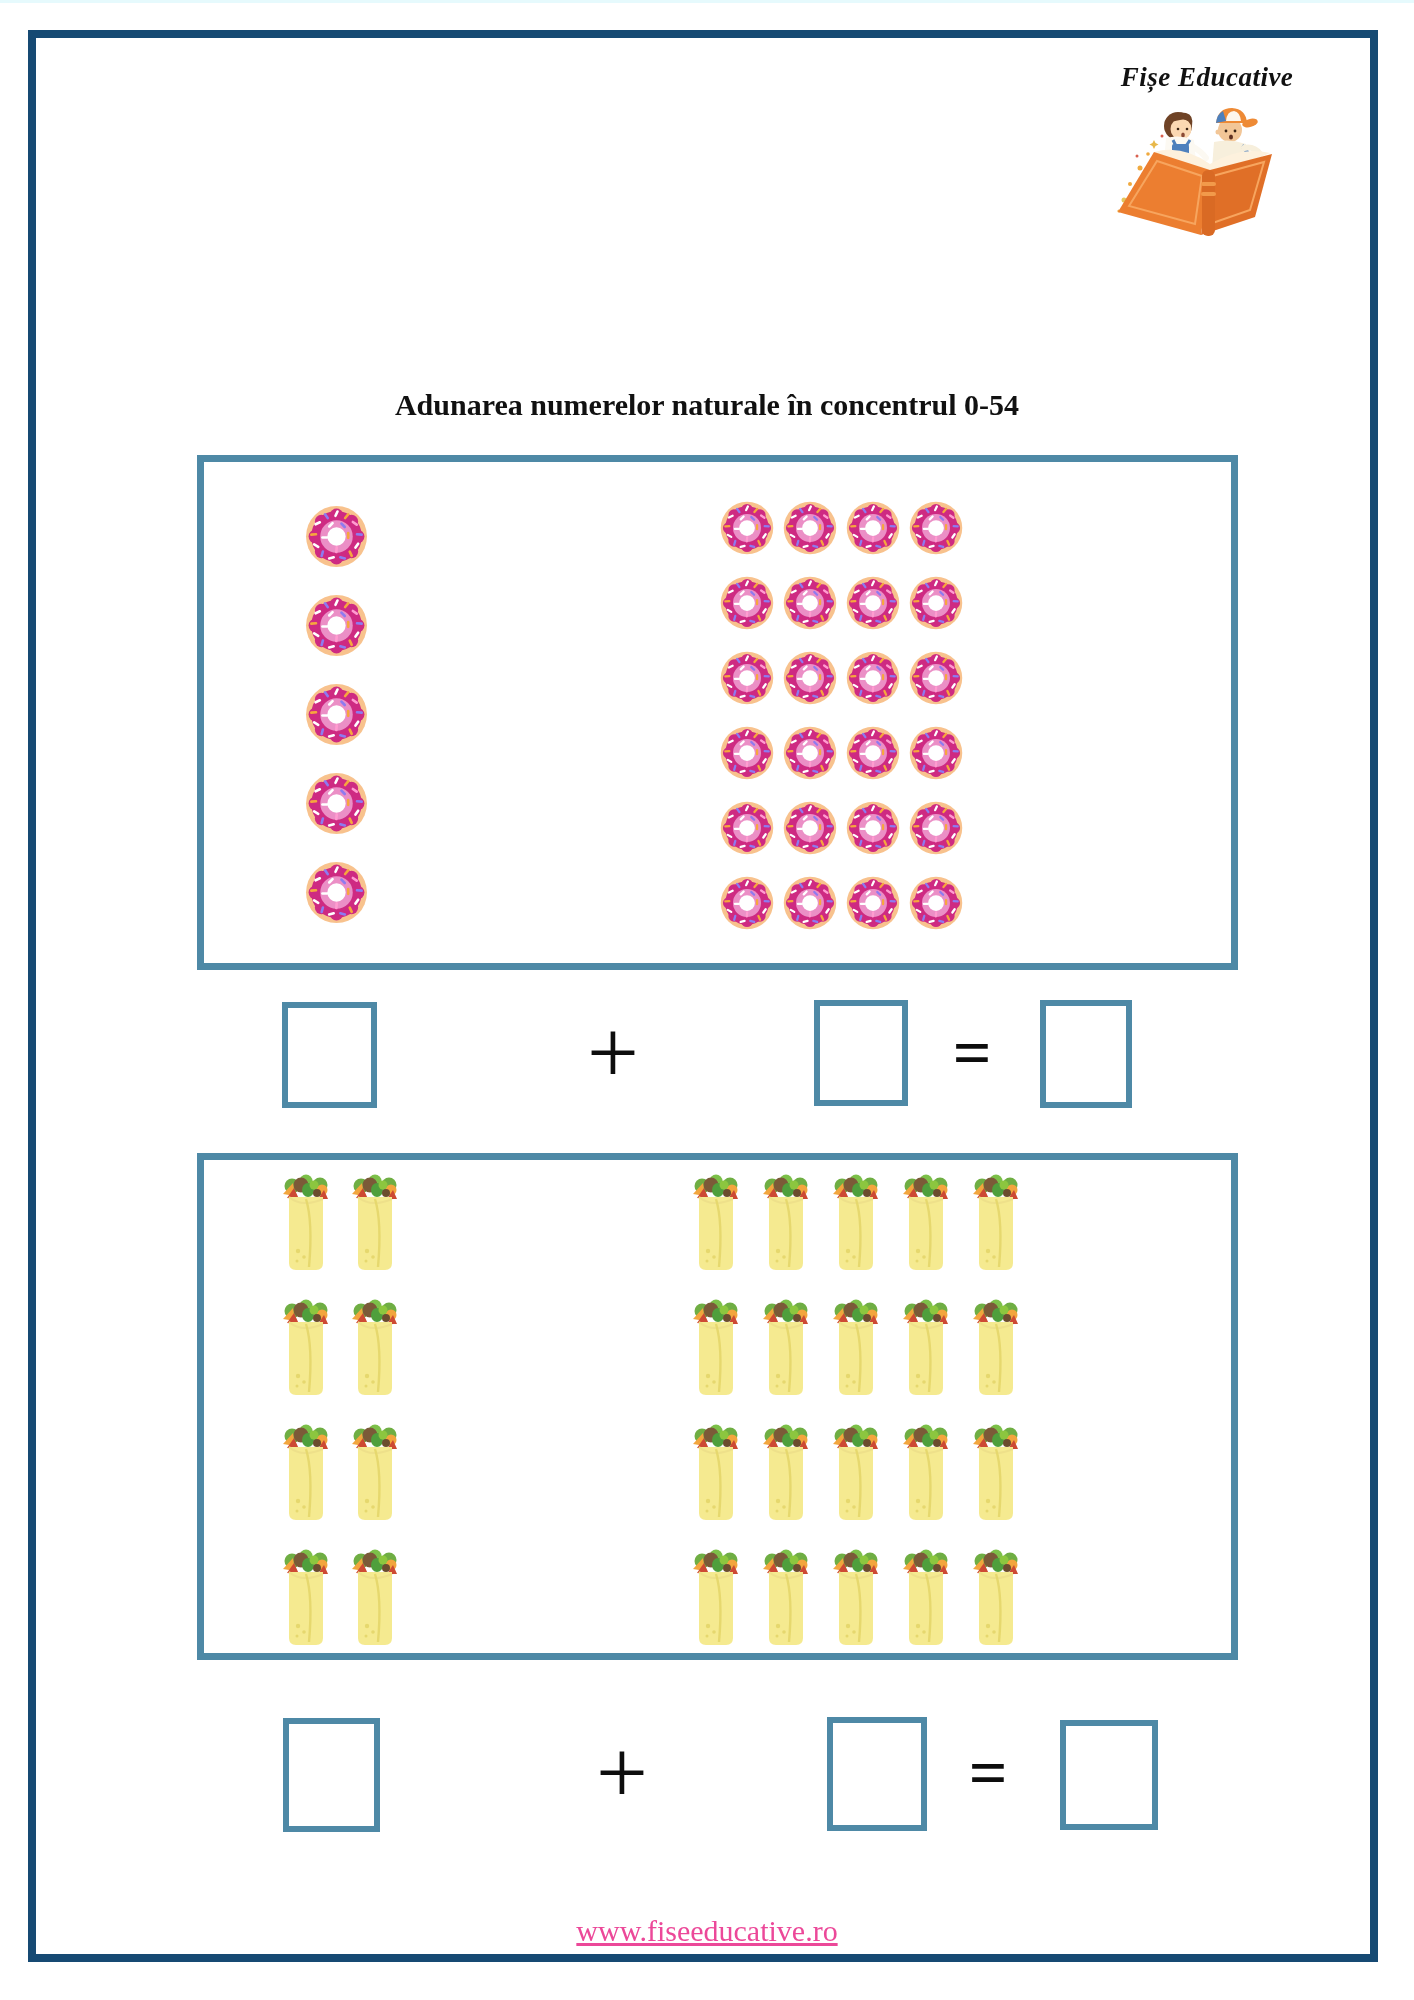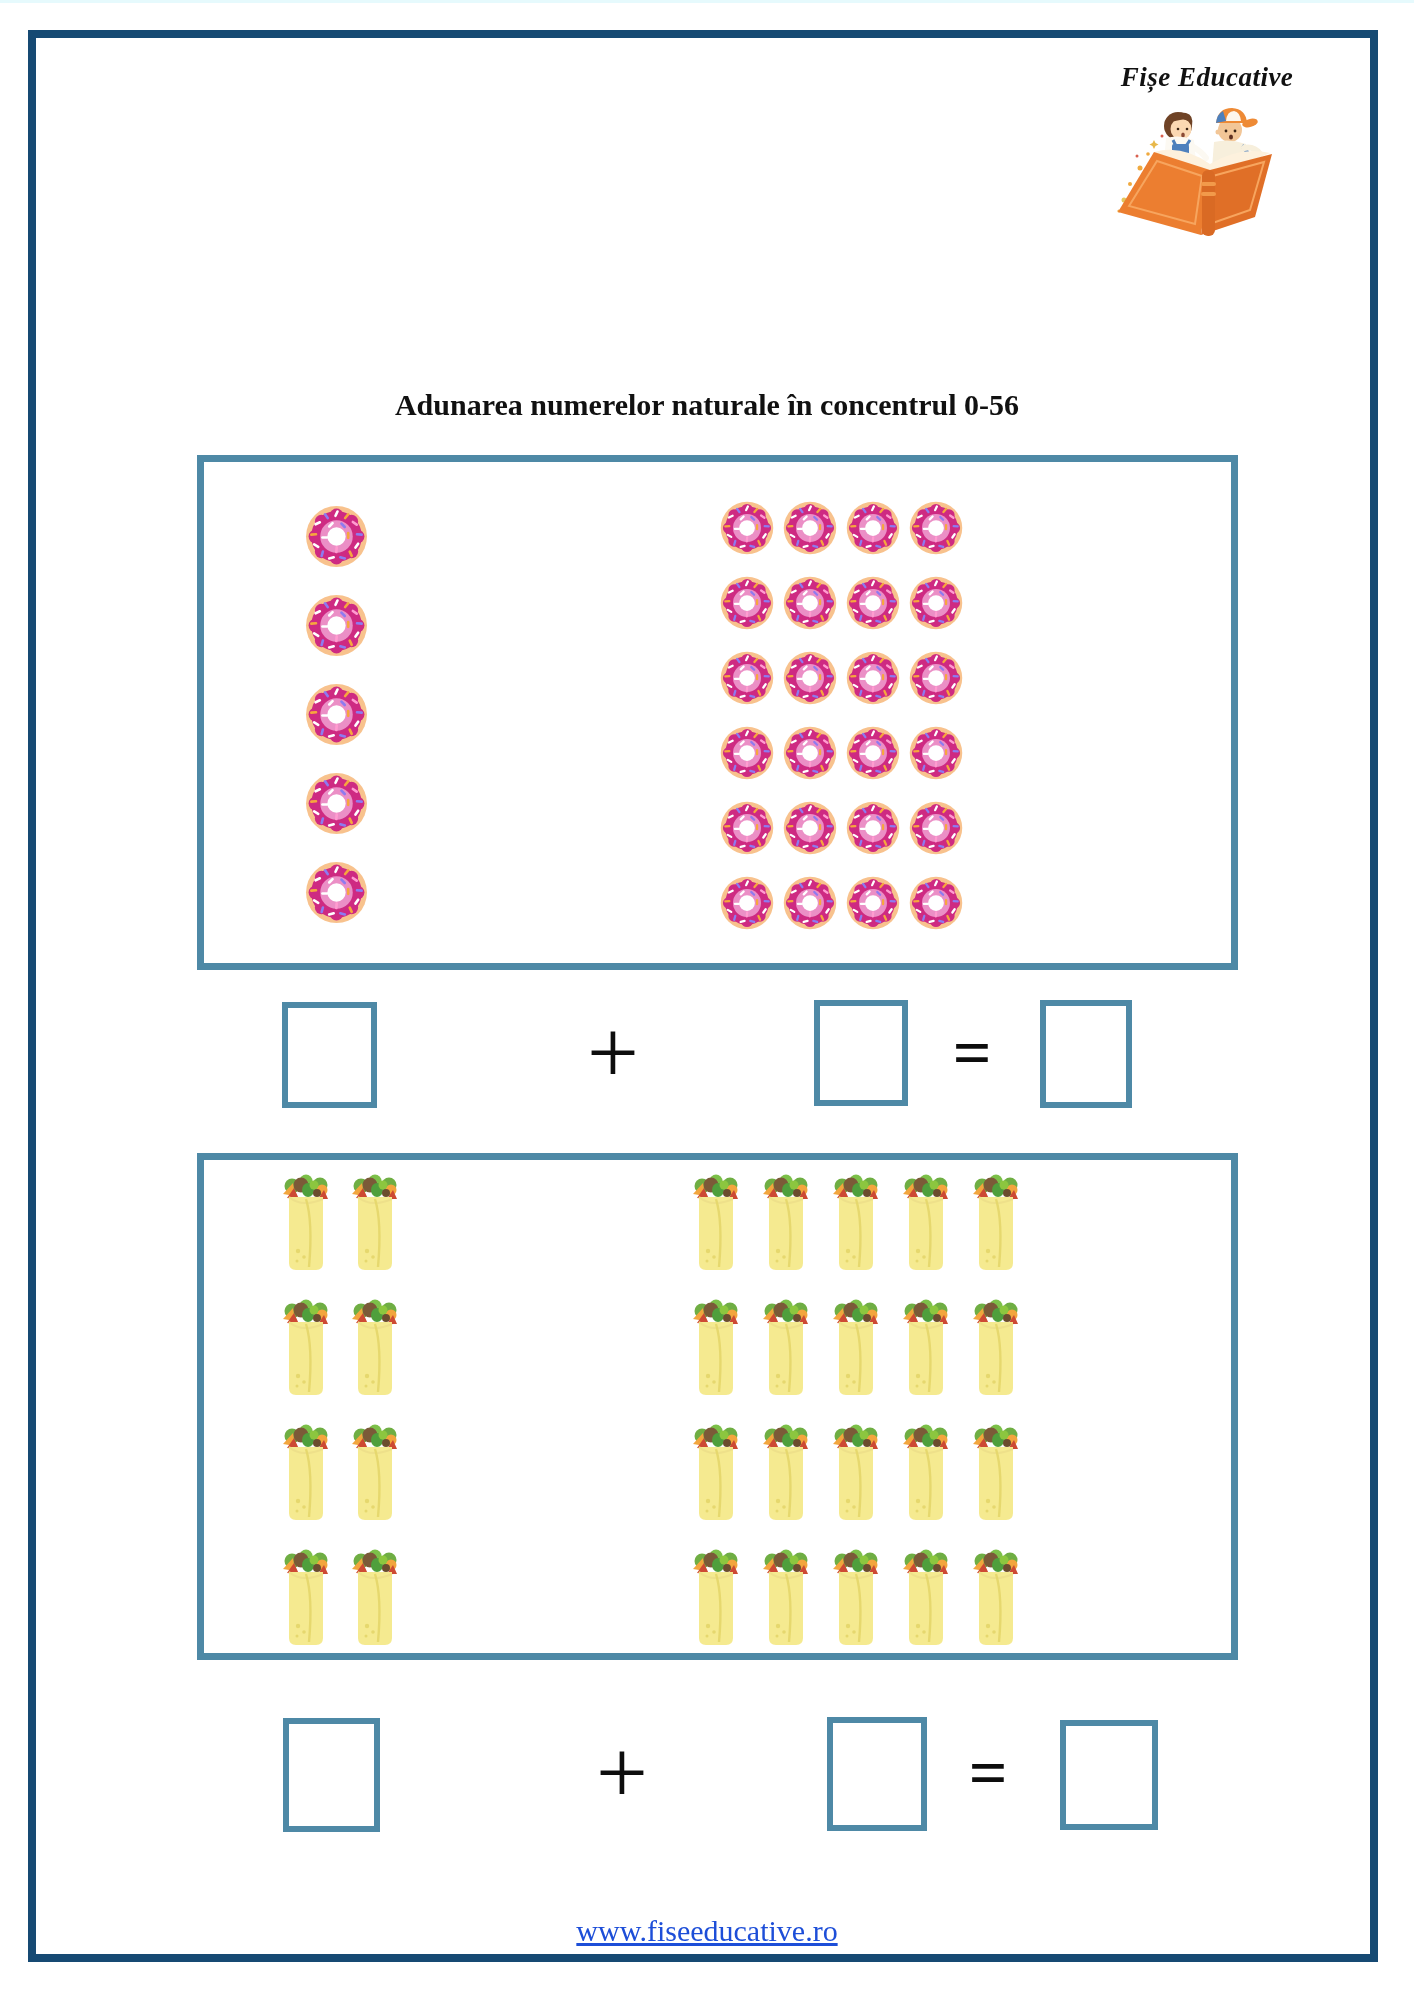--- a/index.html
+++ b/index.html
@@ -49,21 +49,21 @@
   .r1-c{left:1040px;top:1000px;width:92px;height:108px;}
 
   .r2-a{left:283px;top:1718px;width:97px;height:114px;}
   .r2-plus{left:577px;top:1718px;width:90px;line-height:108px;}
   .r2-b{left:827px;top:1717px;width:100px;height:114px;}
   .r2-eq{left:943px;top:1716px;width:90px;line-height:112px;}
   .r2-c{left:1060px;top:1720px;width:98px;height:110px;}
 
   
   .footer{position:absolute;left:0;top:1914px;width:100%;text-align:center;}
-  .footer a{font-size:30px;color:#1d4ed8;text-decoration:underline;}
+  .footer a{font-size:30px;color:#ec4899;text-decoration:underline;}
   .hidden-defs{position:absolute;width:0;height:0;overflow:hidden;}
 </style>
 </head>
 <body>
 
 <svg class="hidden-defs" xmlns="http://www.w3.org/2000/svg" aria-hidden="true">
   <defs>
     <symbol id="sym-donut" viewBox="0 0 64 64">
       <circle cx="32" cy="32" r="30" fill="#f8c28d"></circle>
       <g fill="#ce2a82">
@@ -175,21 +175,21 @@
         <path d="M108,74 L170,58 L153,121 L99,139 Z" fill="#e06f27"></path>
         <path d="M27,110 L55,65 L100,80 L93,128 Z" fill="none" stroke="#f7a55e" stroke-width="2"></path>
         <path d="M107,81 L162,66 L148,114 L102,130 Z" fill="none" stroke="#f7a55e" stroke-width="2"></path>
         <rect x="100" y="74" width="13" height="66" rx="6" fill="#d96a24"></rect>
         <rect x="99" y="86" width="15" height="4" rx="2" fill="#f29a4a"></rect>
         <rect x="99" y="96" width="15" height="4" rx="2" fill="#f29a4a"></rect>
       </g>
     </svg>
   </div>
 
-  <div class="subtitle">Adunarea numerelor naturale în concentrul 0-56</div>
+  <div class="subtitle">Adunarea numerelor naturale în concentrul 0-54</div>
 
   <div class="ex-box ex1">
     <div class="icon-grid ex1-left" style="grid-template-columns: repeat(1, max-content);">
         <svg class="icon">
           <use href="#sym-donut"></use>
         </svg>
         <svg class="icon">
           <use href="#sym-donut"></use>
         </svg>
         <svg class="icon">

